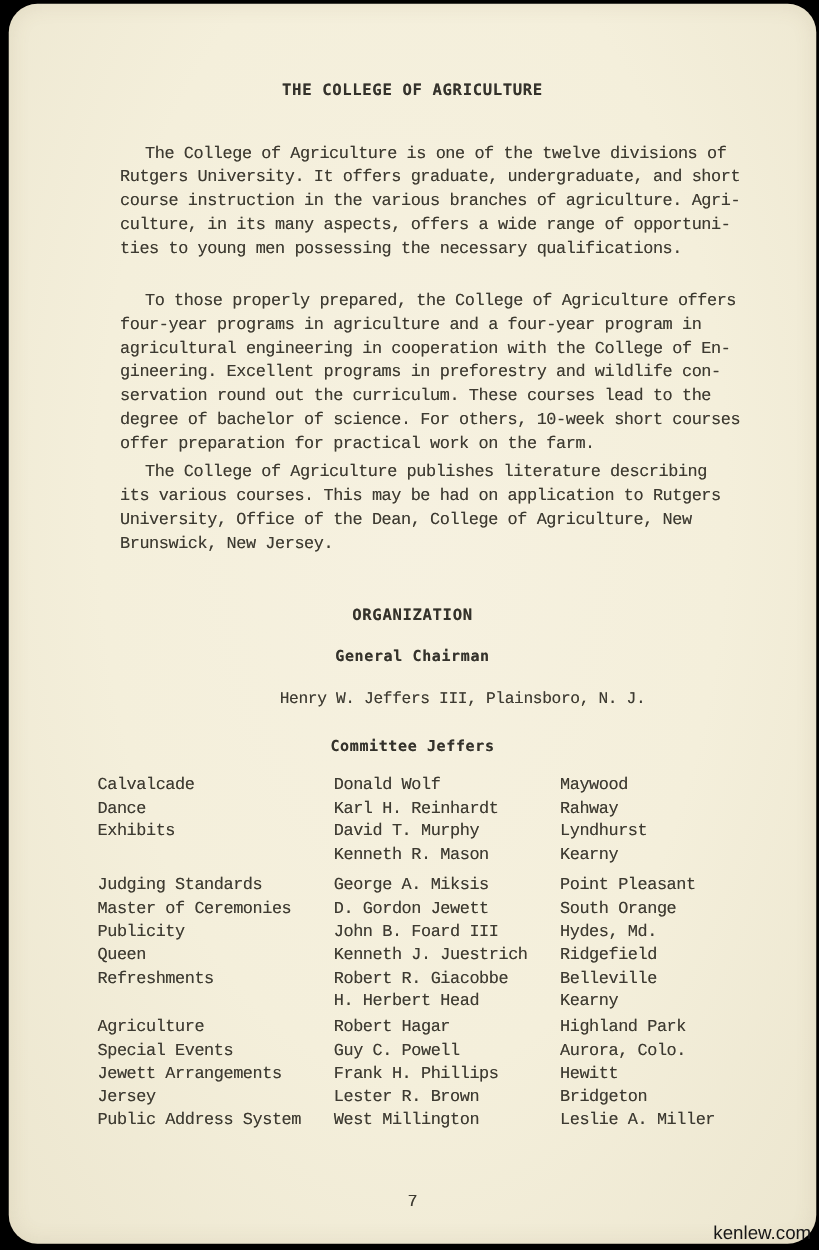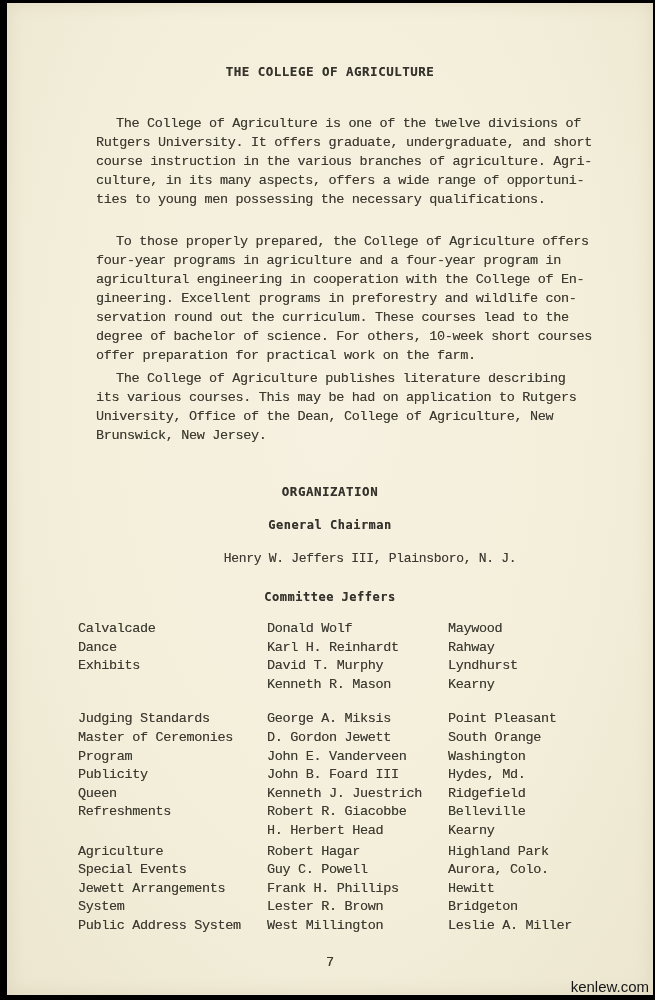--- a/index.html
+++ b/index.html
@@ -8,20 +8,21 @@
     background: #000;
     position: relative;
     overflow: hidden;
     font-family: "Liberation Mono", monospace;
   }
   .page {
     position: absolute;
     left: 7px; top: 3px; right: 2px; bottom: 5px;
     background: radial-gradient(ellipse at 50% 40%, #f6f1e0 0%, #f4efdb 55%, #ece6cf 100%);
     box-shadow: inset 0 0 18px rgba(120,100,60,0.12);
+    border-radius: 23px;
   }
   .typ { color: #3d3a31; text-shadow: 0 0 0.5px rgba(61,58,49,0.55); }
   .heading {
     position: absolute; left: 0; width: 100%;
     text-align: center;
     font-family: "DejaVu Sans Mono", monospace;
     font-weight: 600;
     font-size: 12.5px;
     letter-spacing: 0.5px;
     color: #34322b;
@@ -52,21 +53,21 @@
   .para-1 { top: 93px; }
   .para-2 { top: 211px; }
   .para-3 { top: 348px; }
   .committee-table {
     position: absolute;
     left: 71px; right: 30px; top: 617px;
     font-size: 13.5px;
     letter-spacing: -0.35px;
   }
   .committee-group { margin: 0; }
-  .committee-group + .committee-group { margin-top: 16px; }
+  .committee-group + .committee-group { margin-top: 6px; }
   .committee-group + .committee-group + .committee-group { margin-top: 2px; }
   .committee-row {
     display: grid;
     grid-template-columns: 189px 181px 1fr;
     height: 18.6px;
     line-height: 18.6px;
   }
   .committee-row .cell {
     overflow: hidden;
     white-space: nowrap;
@@ -149,25 +150,20 @@
           <span class="cell">Judging Standards</span>
           <span class="cell">George A. Miksis</span>
           <span class="cell">Point Pleasant</span>
         </div>
         <div class="committee-row">
           <span class="cell">Master of Ceremonies</span>
           <span class="cell">D. Gordon Jewett</span>
           <span class="cell">South Orange</span>
         </div>
         <div class="committee-row">
-          <span class="cell">Program</span>
-          <span class="cell">John E. Vanderveen</span>
-          <span class="cell">Washington</span>
-        </div>
-        <div class="committee-row">
           <span class="cell">Publicity</span>
           <span class="cell">John B. Foard III</span>
           <span class="cell">Hydes, Md.</span>
         </div>
         <div class="committee-row">
           <span class="cell">Queen</span>
           <span class="cell">Kenneth J. Juestrich</span>
           <span class="cell">Ridgefield</span>
         </div>
         <div class="committee-row">
@@ -191,21 +187,21 @@
           <span class="cell">Special Events</span>
           <span class="cell">Guy C. Powell</span>
           <span class="cell">Aurora, Colo.</span>
         </div>
         <div class="committee-row">
           <span class="cell">Jewett Arrangements</span>
           <span class="cell">Frank H. Phillips</span>
           <span class="cell">Hewitt</span>
         </div>
         <div class="committee-row">
-          <span class="cell">System</span>
+          <span class="cell">Jersey</span>
           <span class="cell">Lester R. Brown</span>
           <span class="cell">Bridgeton</span>
         </div>
         <div class="committee-row">
           <span class="cell">Public Address System</span>
           <span class="cell">West Millington</span>
           <span class="cell">Leslie A. Miller</span>
         </div>
       </div>
     </div>

